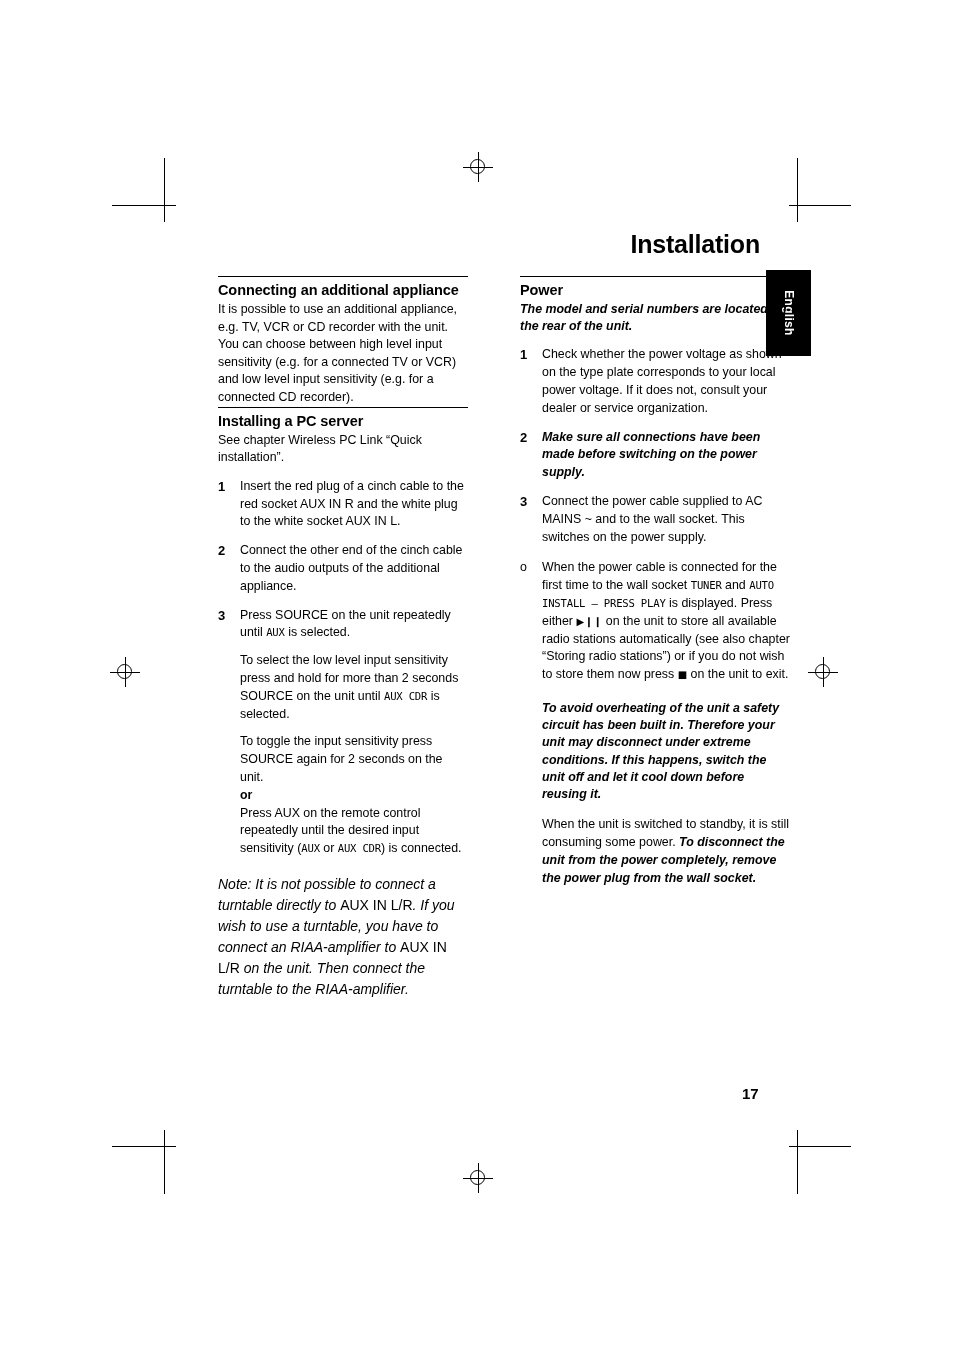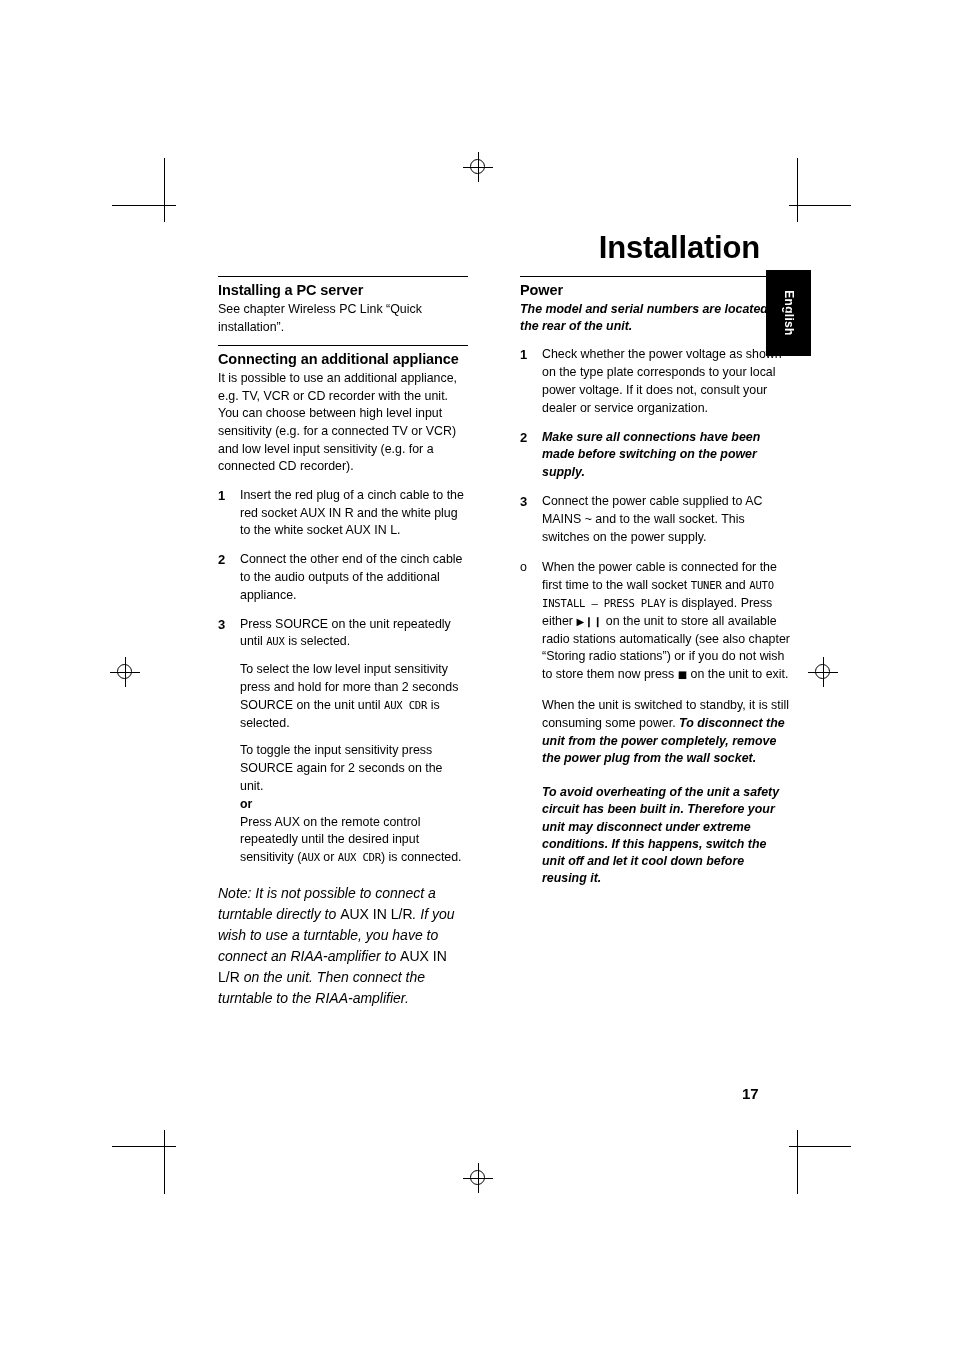--- a/index.html
+++ b/index.html
@@ -47,21 +47,21 @@
     border: 1px solid #000;
     border-radius: 50%;
     box-sizing: border-box;
   }
 
   
   .header-title {
     position: absolute;
     right: 194px;
     top: 230px;
-    font-size: 31px;
+    font-size: 25px;
     font-weight: bold;
     letter-spacing: -0.2px;
     font-family: "Liberation Sans", sans-serif;
   }
 
   
   .lang-tab {
     position: absolute;
     left: 766px;
     top: 270px;
@@ -209,32 +209,32 @@
     </div>
 
   <div class="header-title">Installation</div>
 
   <div class="lang-tab">
     <span>English</span>
   </div>
 
   <div class="col col-left">
 
+    <div class="sect" style="margin-bottom:0;">
+      <div class="rule"></div>
+      <h2>Connecting an additional appliance</h2>
+      <p>It is possible to use an additional appliance, e.g. TV, VCR or CD recorder with the unit. You can choose between high level input sensitivity (e.g. for a connected TV or VCR) and low level input sensitivity (e.g. for a connected CD recorder).</p>
+    </div>
+
     <div class="sect tight">
       <div class="rule"></div>
       <h2>Installing a PC server</h2>
       <p>See chapter Wireless PC Link “Quick installation”.</p>
     </div>
 
-    <div class="sect" style="margin-bottom:0;">
-      <div class="rule"></div>
-      <h2>Connecting an additional appliance</h2>
-      <p>It is possible to use an additional appliance, e.g. TV, VCR or CD recorder with the unit. You can choose between high level input sensitivity (e.g. for a connected TV or VCR) and low level input sensitivity (e.g. for a connected CD recorder).</p>
-    </div>
-
     <div class="item">
       <span class="num">1</span>
       <span class="txt">Insert the red plug of a cinch cable to the red socket AUX IN R and the white plug to the white socket AUX IN L.</span>
     </div>
 
     <div class="item">
       <span class="num">2</span>
       <span class="txt">Connect the other end of the cinch cable to the audio outputs of the additional appliance.</span>
     </div>
 
@@ -286,23 +286,23 @@
     <div class="item">
       <span class="num">3</span>
       <span class="txt">Connect the power cable supplied to AC MAINS ~ and to the wall socket. This switches on the power supply.</span>
     </div>
 
     <div class="item" style="margin-top:13px;">
       <span class="num o">o</span>
       <span class="txt"><span>When the power cable is connected for the first time to the wall socket </span><span class="mono">TUNER</span><span> and </span><span class="mono">AUTO INSTALL – PRESS PLAY</span><span> is displayed. Press either </span><span class="glyph-play">▶❙❙</span><span> on the unit to store all available radio stations automatically (see also chapter “Storing radio stations”) or if you do not wish to store them now press </span><span class="glyph-stop">■</span><span> on the unit to exit.</span></span>
     </div>
 
+    <div class="indent-p bold-italic" style="margin-top:16px;">To avoid overheating of the unit a safety circuit has been built in. Therefore your unit may disconnect under extreme conditions. If this happens, switch the unit off and let it cool down before reusing it.</div>
+
     <div class="indent-p" style="margin-top:13px;">
       <span>When the unit is switched to standby, it is still consuming some power. </span><span class="bold-italic">To disconnect the unit from the power completely, remove the power plug from the wall socket.</span>
     </div>
 
-    <div class="indent-p bold-italic" style="margin-top:16px;">To avoid overheating of the unit a safety circuit has been built in. Therefore your unit may disconnect under extreme conditions. If this happens, switch the unit off and let it cool down before reusing it.</div>
-
   </div>
 
   <div class="pageno">17</div>
 
 </div>
 
 </body></html>

